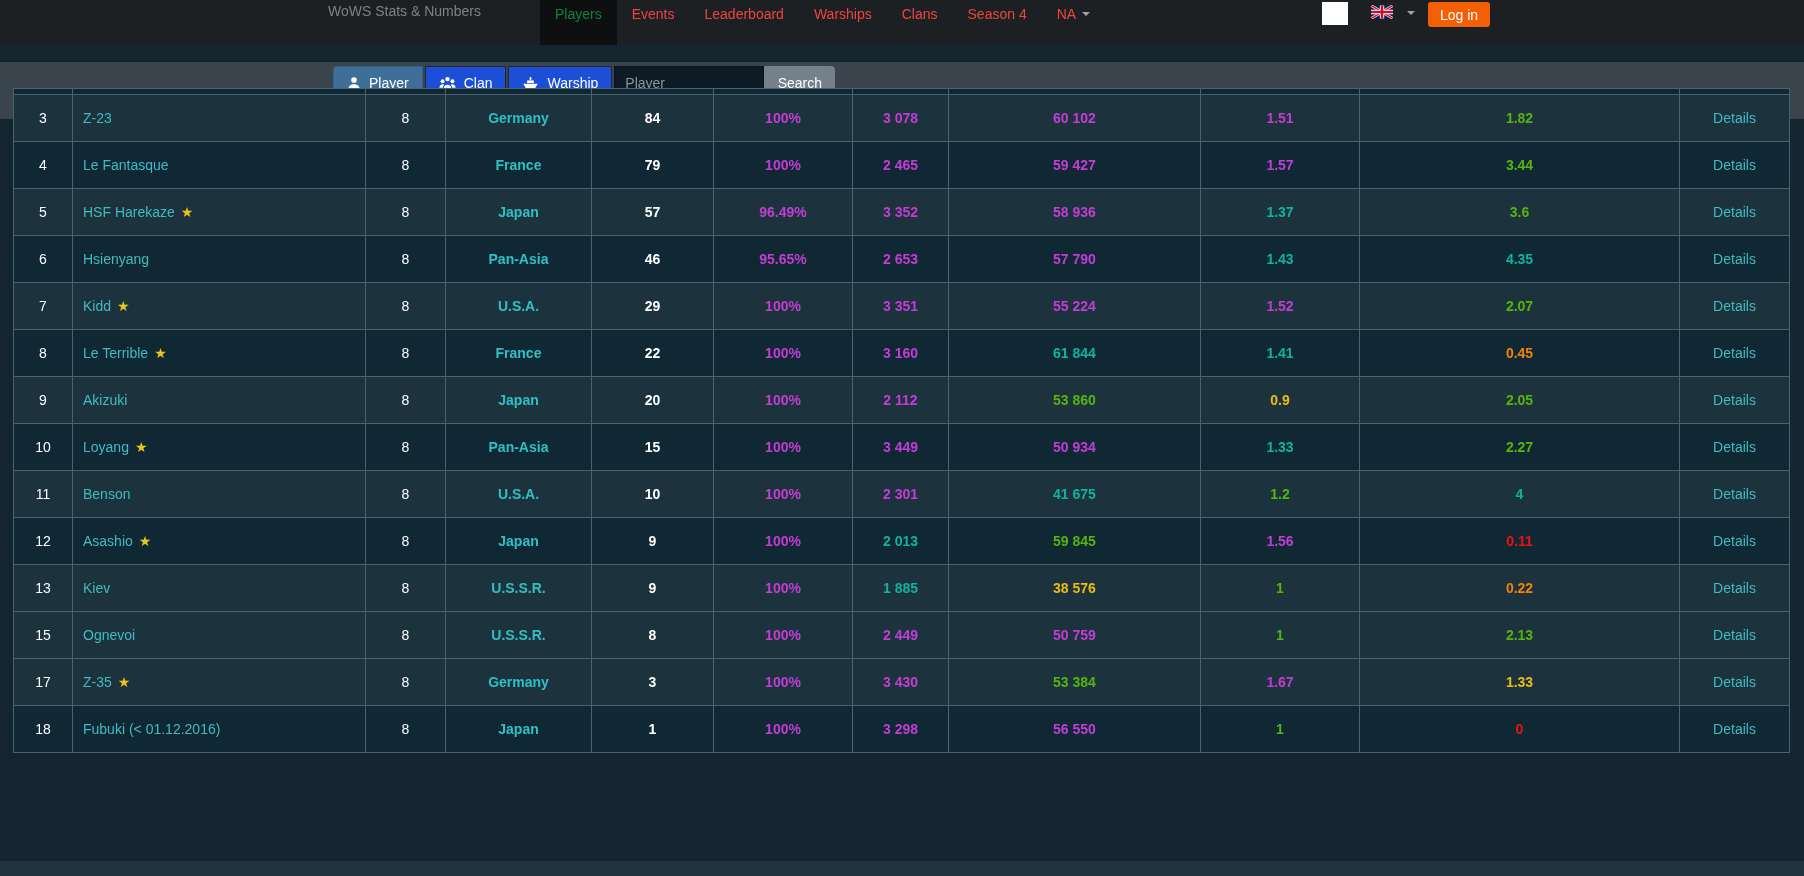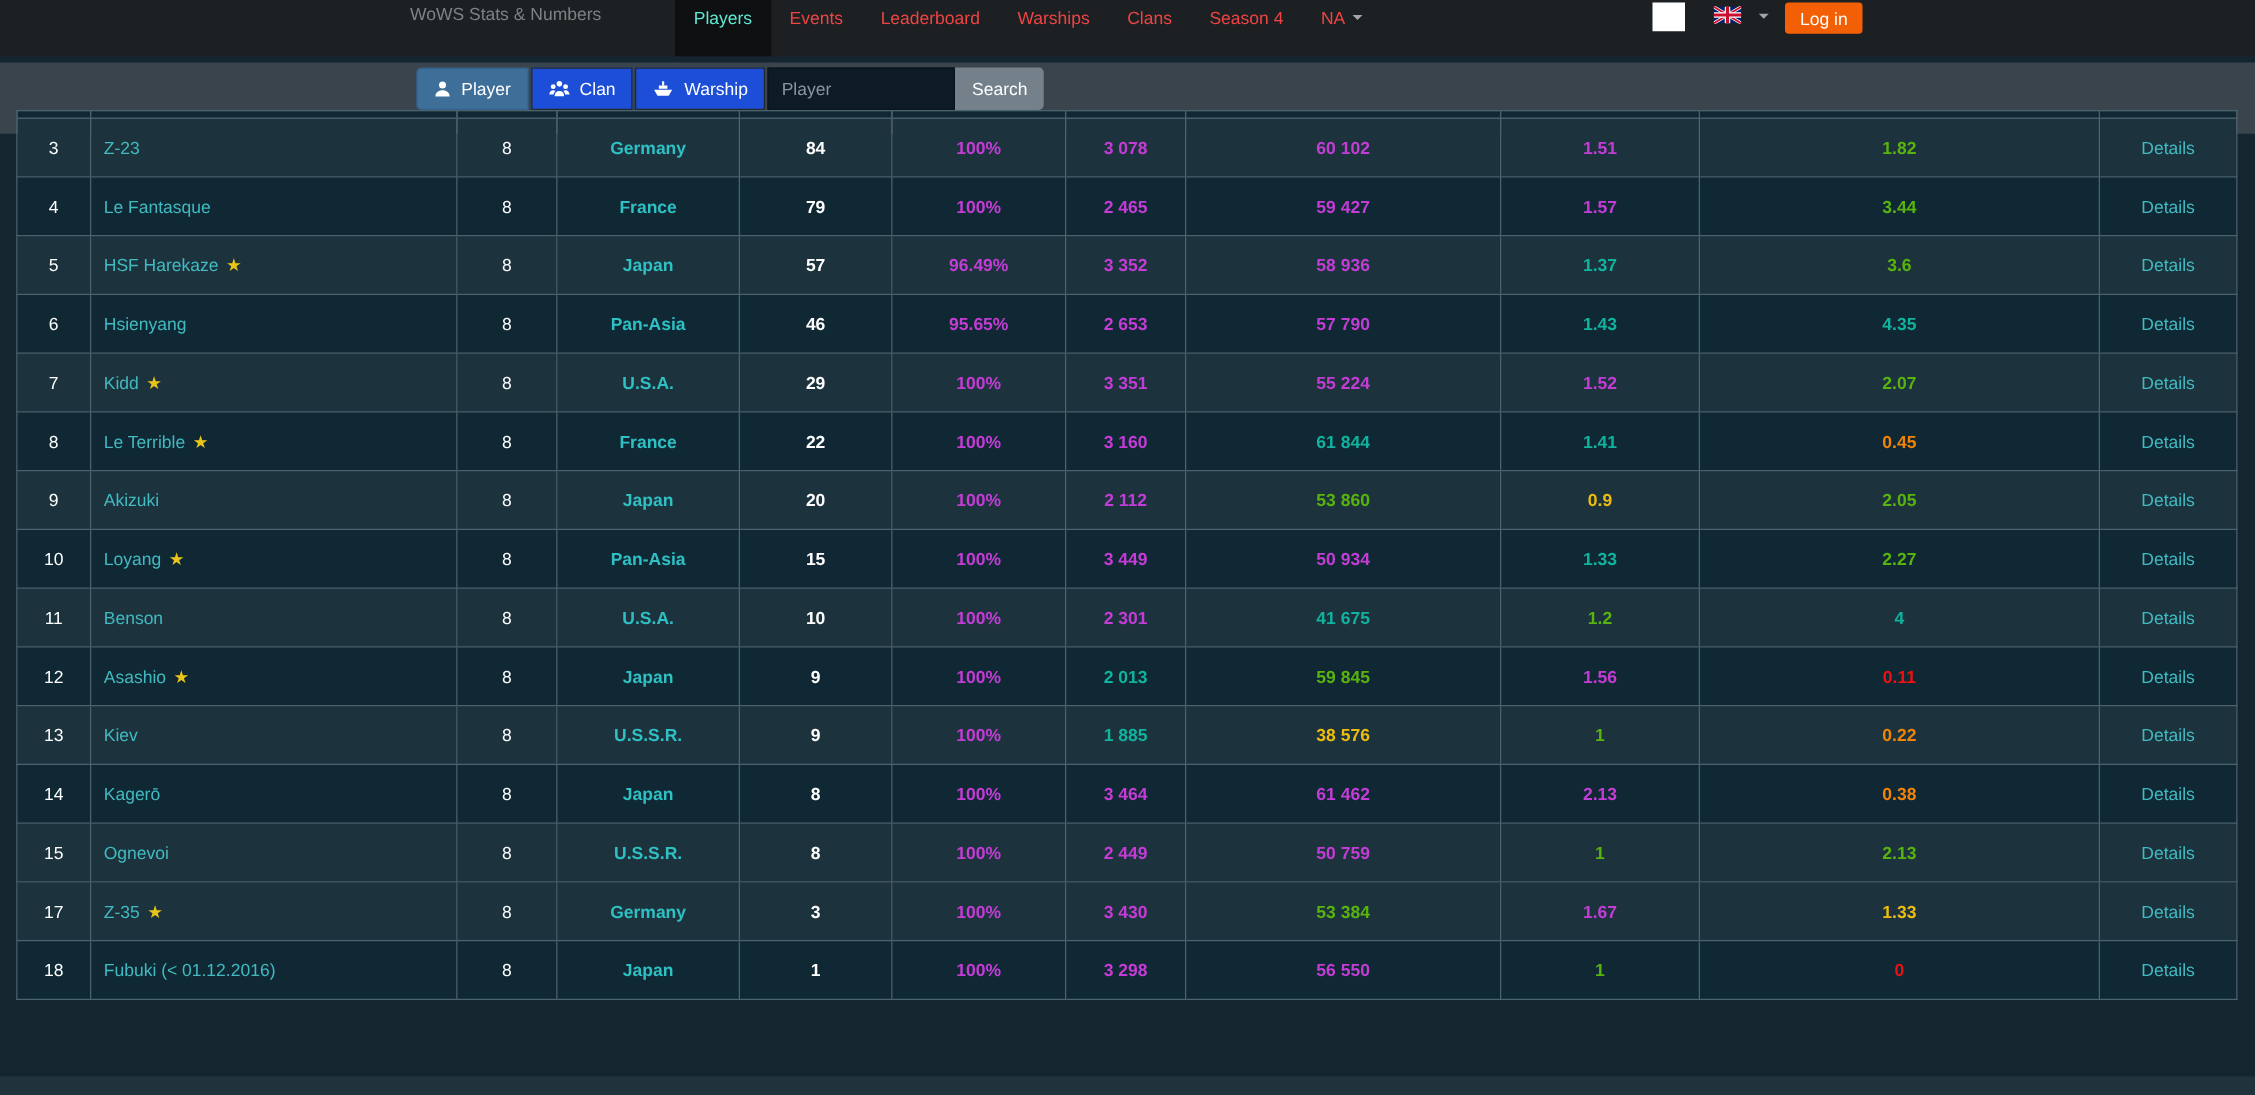--- a/index.html
+++ b/index.html
@@ -7,32 +7,32 @@
     width:1804px;height:876px;position:relative;overflow:hidden;
     background:#142530;font-family:"Liberation Sans",sans-serif;
     -webkit-font-smoothing:antialiased;
   }
   
   .navbar{position:absolute;top:0;left:0;width:1804px;height:45px;background:#1d2022;}
   .brand{position:absolute;left:328px;top:3px;font-size:14px;color:#7e8284;white-space:nowrap;}
   .nav{position:absolute;left:540px;top:0;height:45px;display:flex;}
   .nav-item{box-sizing:border-box;height:45px;padding:6px 15px 0 15px;font-size:14px;
     color:#ef4444;white-space:nowrap;cursor:pointer;}
-  .nav-item.active{background:#0d0f10;color:#5eead4;}
+  .nav-item.active{background:#0d0f10;color:#15803d;}
   .caret{display:inline-block;width:0;height:0;border-left:4px solid transparent;
     border-right:4px solid transparent;border-top:4px solid #a2a5a7;margin-left:6px;
     vertical-align:middle;position:relative;top:-1px;}
   .white-box{position:absolute;left:1322px;top:2px;width:26px;height:23px;background:#ffffff;}
   .flag{position:absolute;left:1371px;top:5px;width:22px;height:14px;display:block;}
   .flag-caret{position:absolute;left:1401px;top:11px;}
   .login-btn{position:absolute;left:1428px;top:2px;height:25px;padding:0 12px;
     background:#f25f04;color:#fff;border:none;border-radius:3px;font-size:14px;
     font-family:"Liberation Sans",sans-serif;cursor:pointer;}
   
-  .toolbar{position:absolute;top:50px;left:0;width:1804px;height:57px;background:#3a444c;}
+  .toolbar{position:absolute;top:62px;left:0;width:1804px;height:57px;background:#3a444c;}
   .search-group{position:absolute;left:333px;top:4px;display:flex;}
   .tab-btn{box-sizing:border-box;height:34px;display:flex;align-items:center;gap:8px;
     padding:0 13px;font-size:14px;color:#ffffff;background:#1d4ed8;
     border:1px solid #24282c;margin-right:2px;cursor:pointer;font-family:"Liberation Sans",sans-serif;}
   .tab-btn.first{border-radius:4px 0 0 4px;}
   .tab-btn.active{background:#3d6f99;border-color:#35608a;}
   .tab-btn svg{display:block;}
   .search-input{box-sizing:border-box;width:150px;height:34px;background:#0c1b26;
     border:1px solid #0a141c;color:#c9d2d8;font-size:14px;padding:0 10px;
     font-family:"Liberation Sans",sans-serif;}
@@ -286,33 +286,20 @@
     <td>8</td>
     <td class="nation">U.S.S.R.</td>
     <td class="battles">9</td>
     <td class="stat m">100%</td>
     <td class="stat t">1 885</td>
     <td class="stat y">38 576</td>
     <td class="stat g">1</td>
     <td class="stat o">0.22</td>
     <td><a class="details-link">Details</a></td>
   </tr>
-        <tr class="even">
-    <td>14</td>
-    <td class="c-name"><a class="ship-link">Kagerō</a></td>
-    <td>8</td>
-    <td class="nation">Japan</td>
-    <td class="battles">8</td>
-    <td class="stat m">100%</td>
-    <td class="stat m">3 464</td>
-    <td class="stat m">61 462</td>
-    <td class="stat m">2.13</td>
-    <td class="stat o">0.38</td>
-    <td><a class="details-link">Details</a></td>
-  </tr>
         <tr class="odd">
     <td>15</td>
     <td class="c-name"><a class="ship-link">Ognevoi</a></td>
     <td>8</td>
     <td class="nation">U.S.S.R.</td>
     <td class="battles">8</td>
     <td class="stat m">100%</td>
     <td class="stat m">2 449</td>
     <td class="stat m">50 759</td>
     <td class="stat g">1</td>

